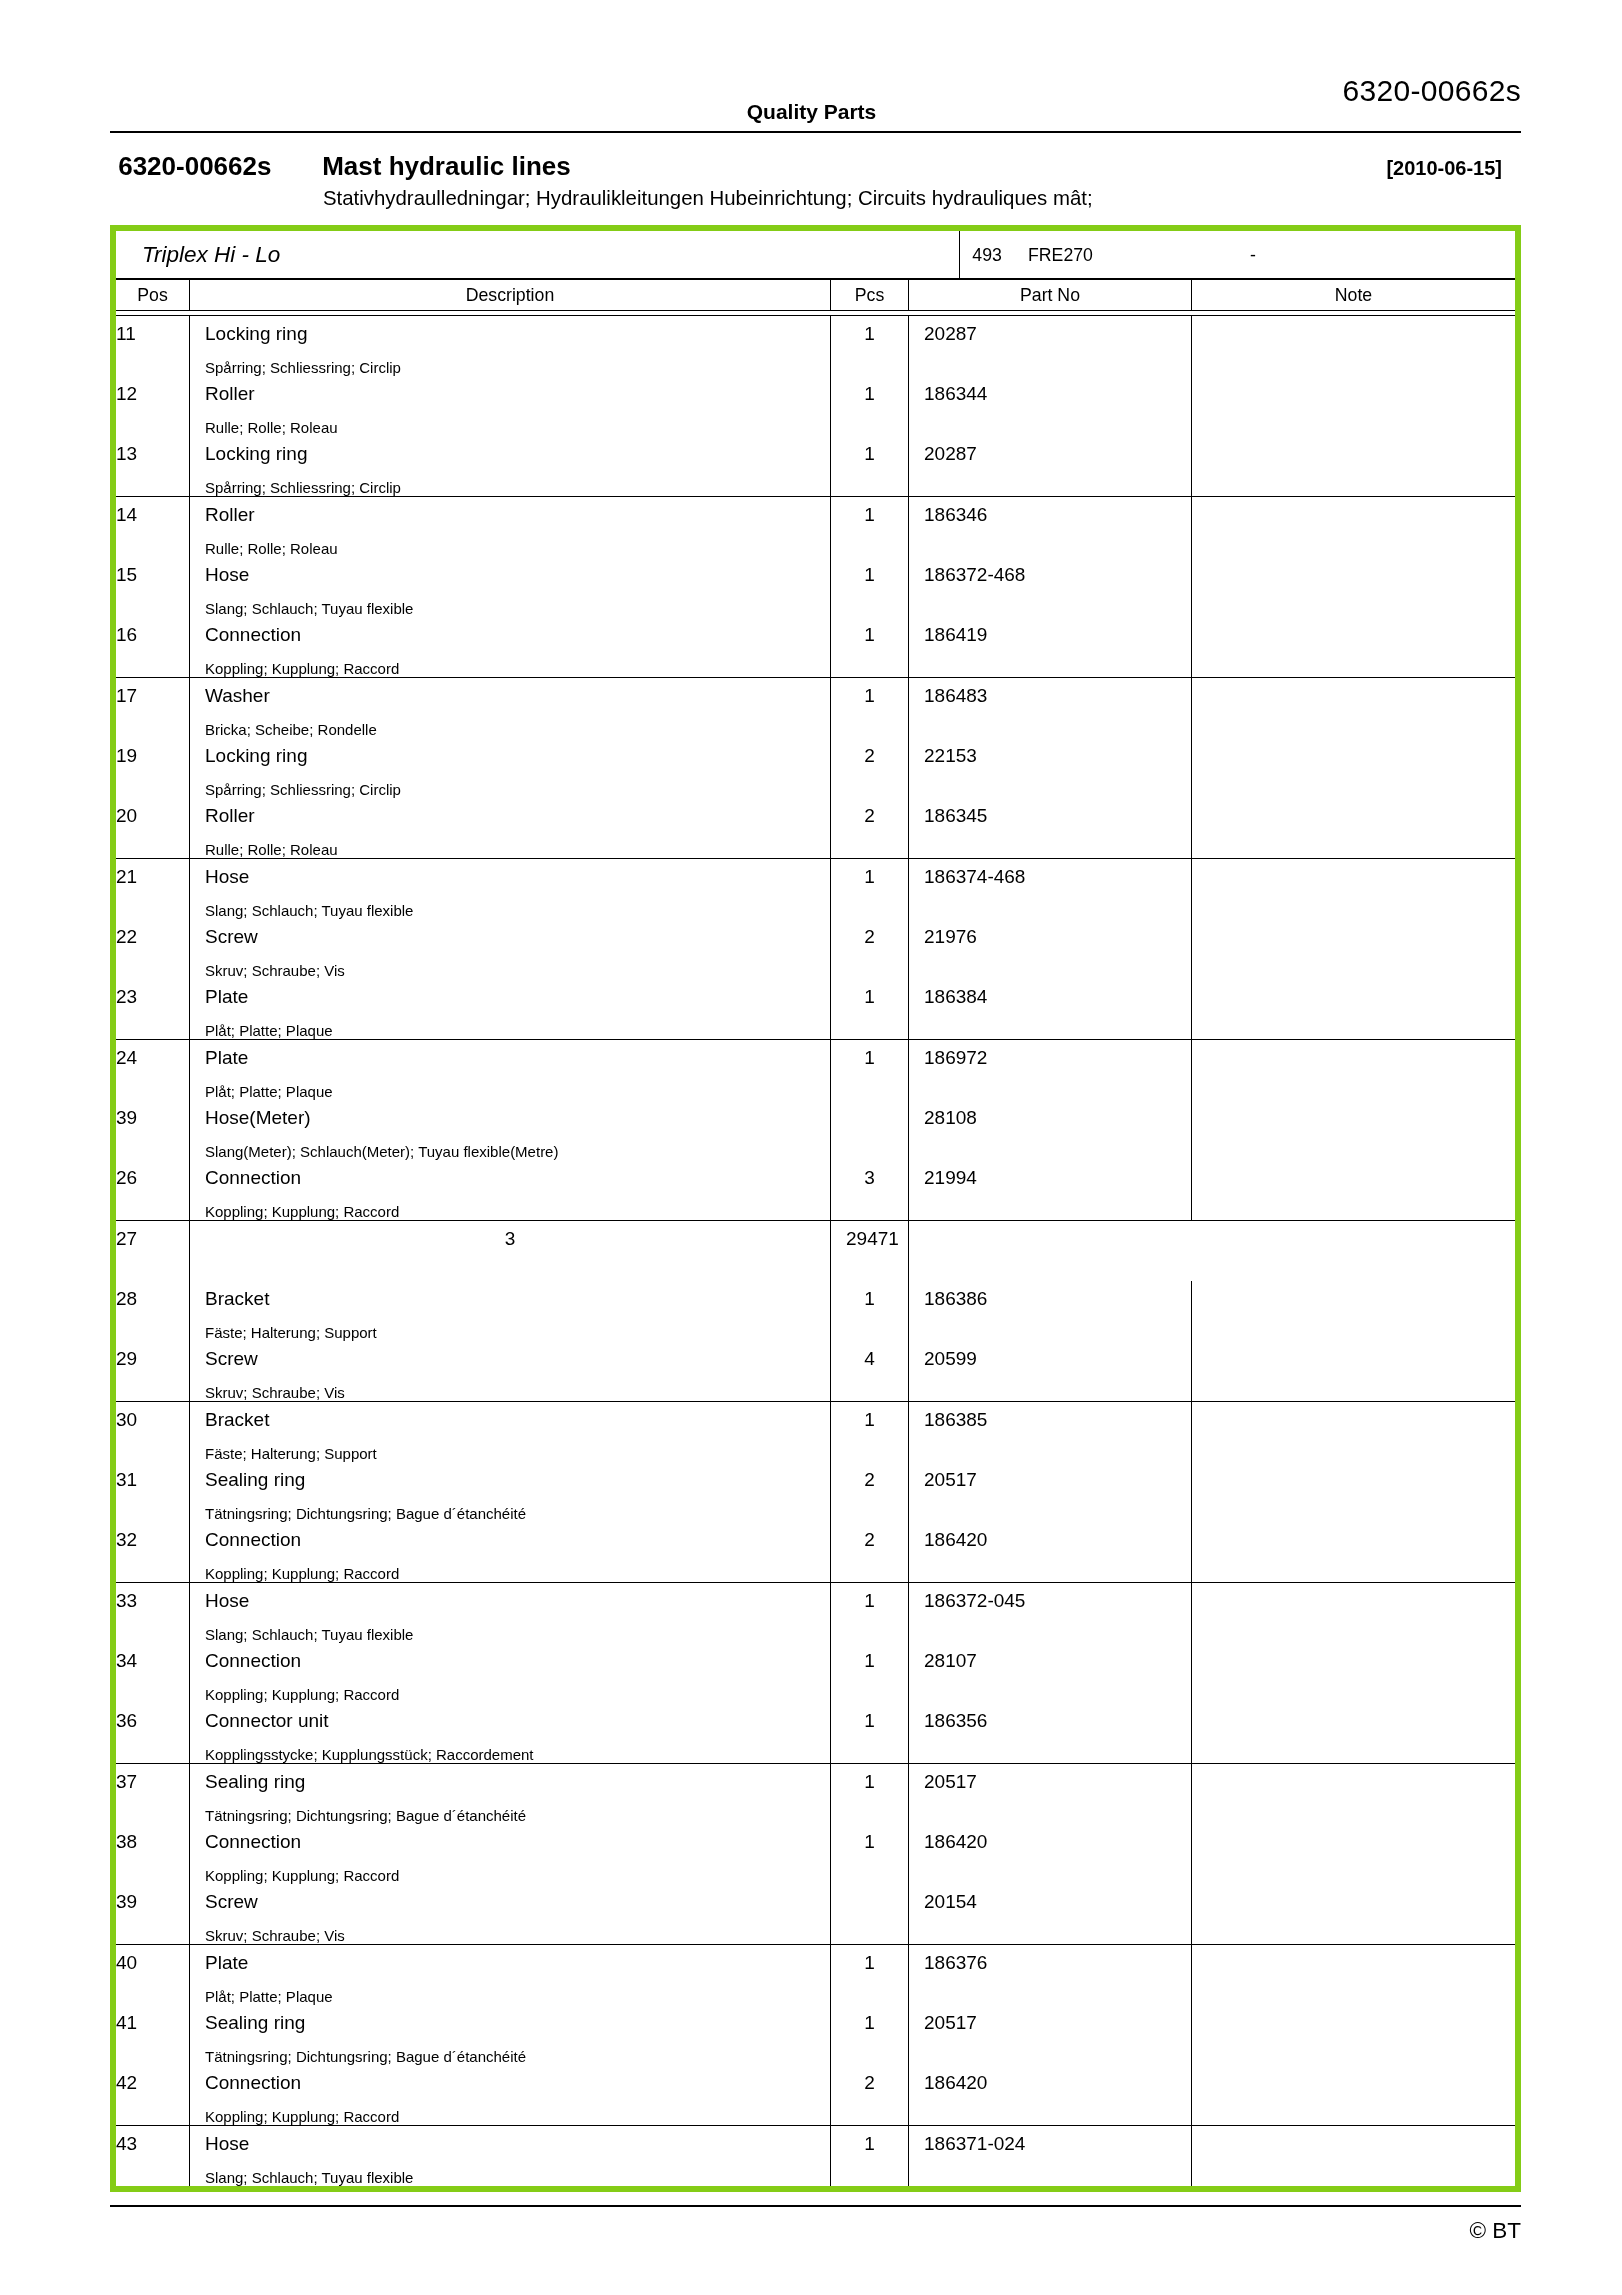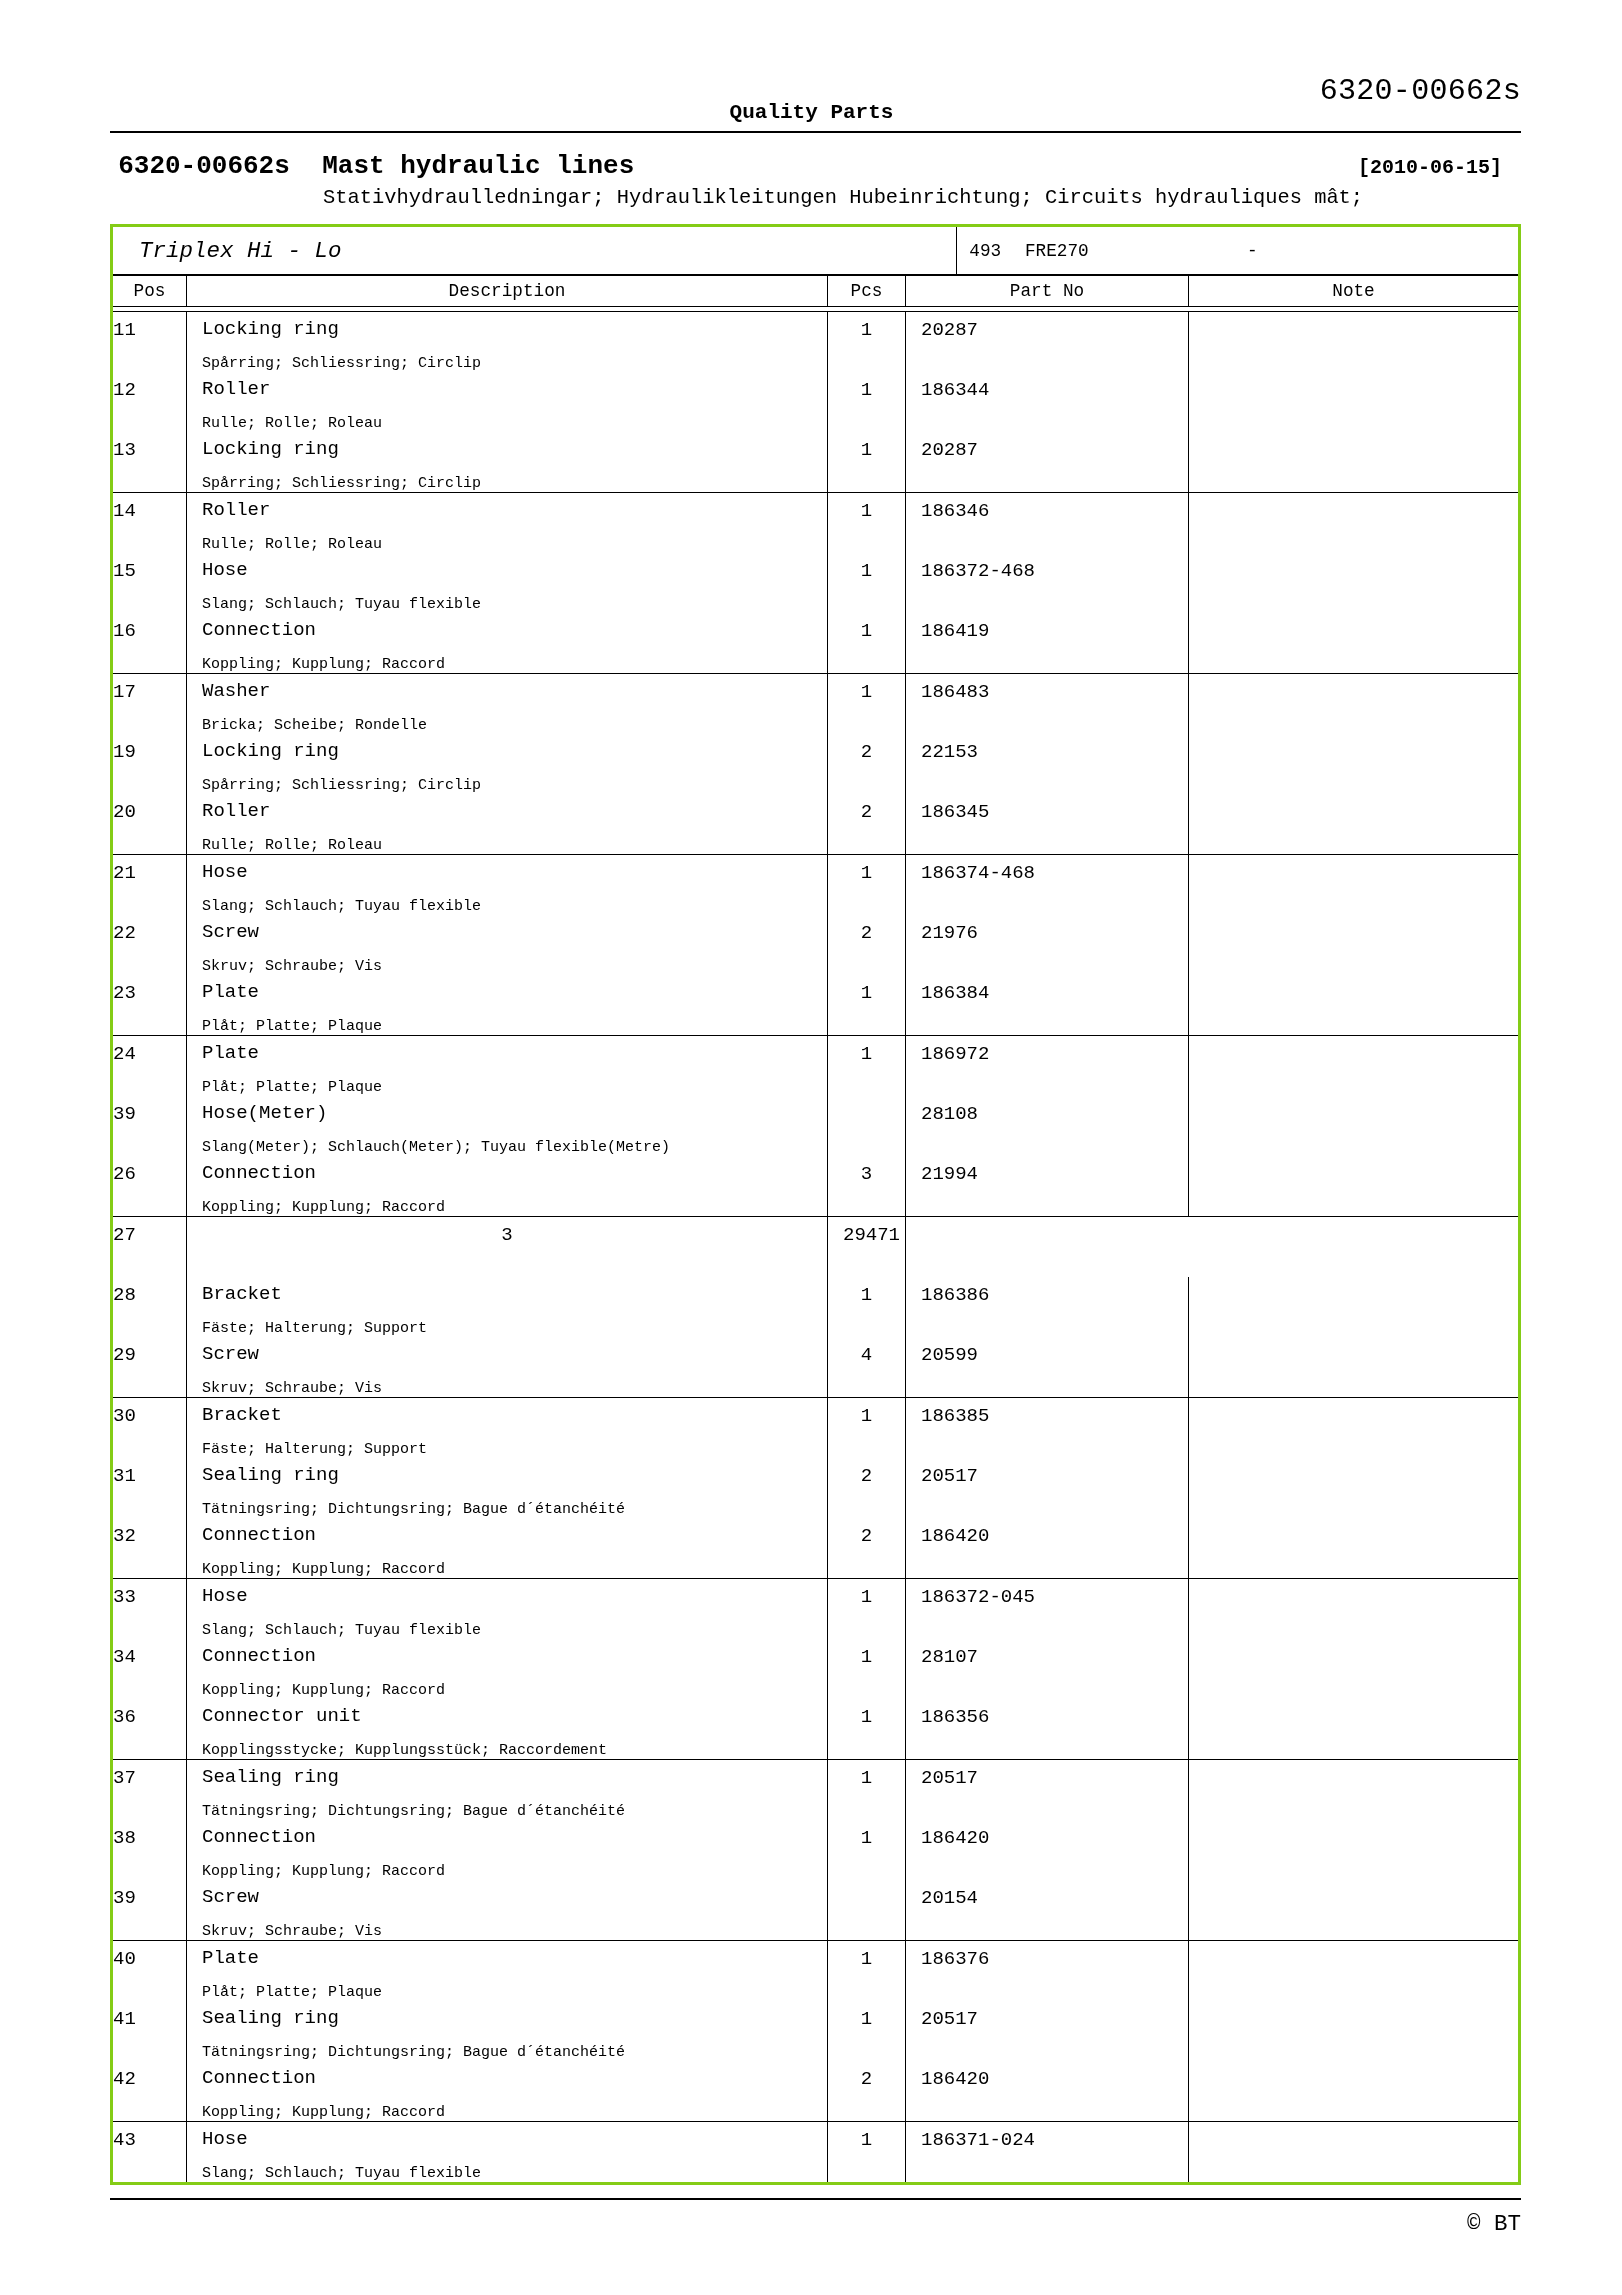--- a/index.html
+++ b/index.html
@@ -9,21 +9,20 @@
     min-height: 2295px;
     font-family: "Liberation Sans", sans-serif;
     color: #000;
     position: relative;
   }
   .page {
     width: 1622px;
     min-height: 2295px;
     padding: 0 101px 4px 110px;
     background: #fff;
-    font-family: Liberation Mono, monospace;
   }
 
   
   .header-area {
     position: relative;
     height: 133px;
     border-bottom: 2.7px solid #000;
   }
   .hdr-doc-code {
     position: absolute;
@@ -66,21 +65,21 @@
   }
   .subtitle {
     margin-top: 5.5px;
     padding-left: 213px;
     font-size: 20.4px;
   }
 
   
   .tablebox {
     margin-top: 15px;
-    border: 3px solid #84cc16;
+    border: 6px solid #84cc16;
     width: 1411px;
   }
   .model-row {
     display: flex;
     height: 49px;
     border-bottom: 2px solid #000;
     align-items: center;
   }
   .model-left {
     flex: 0 0 844px;

